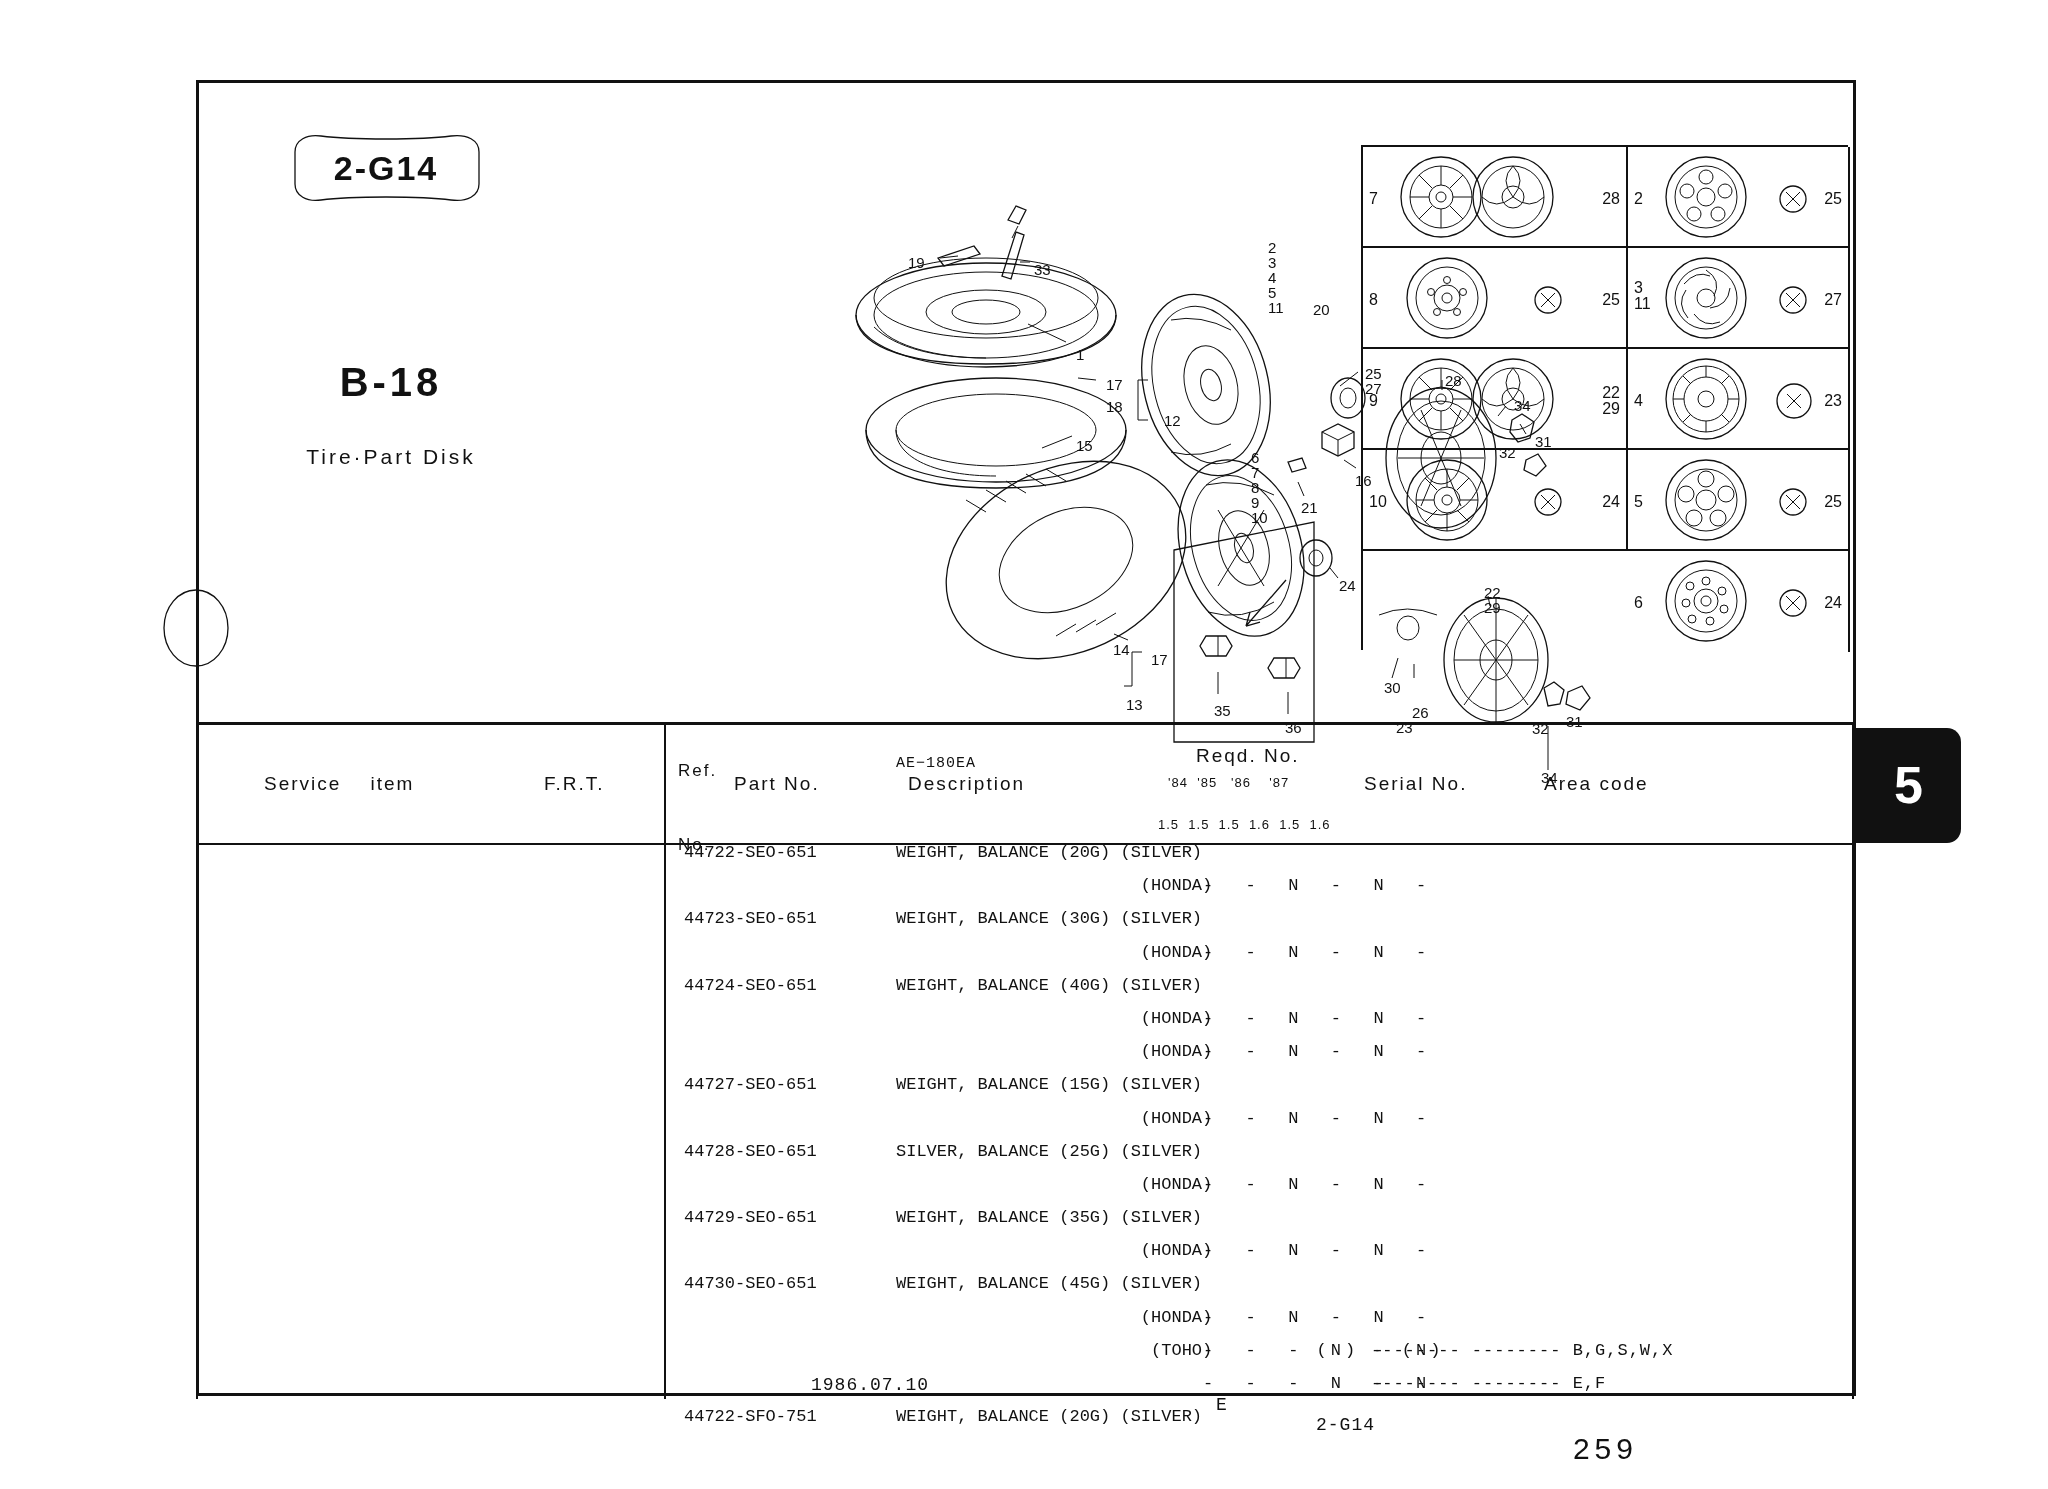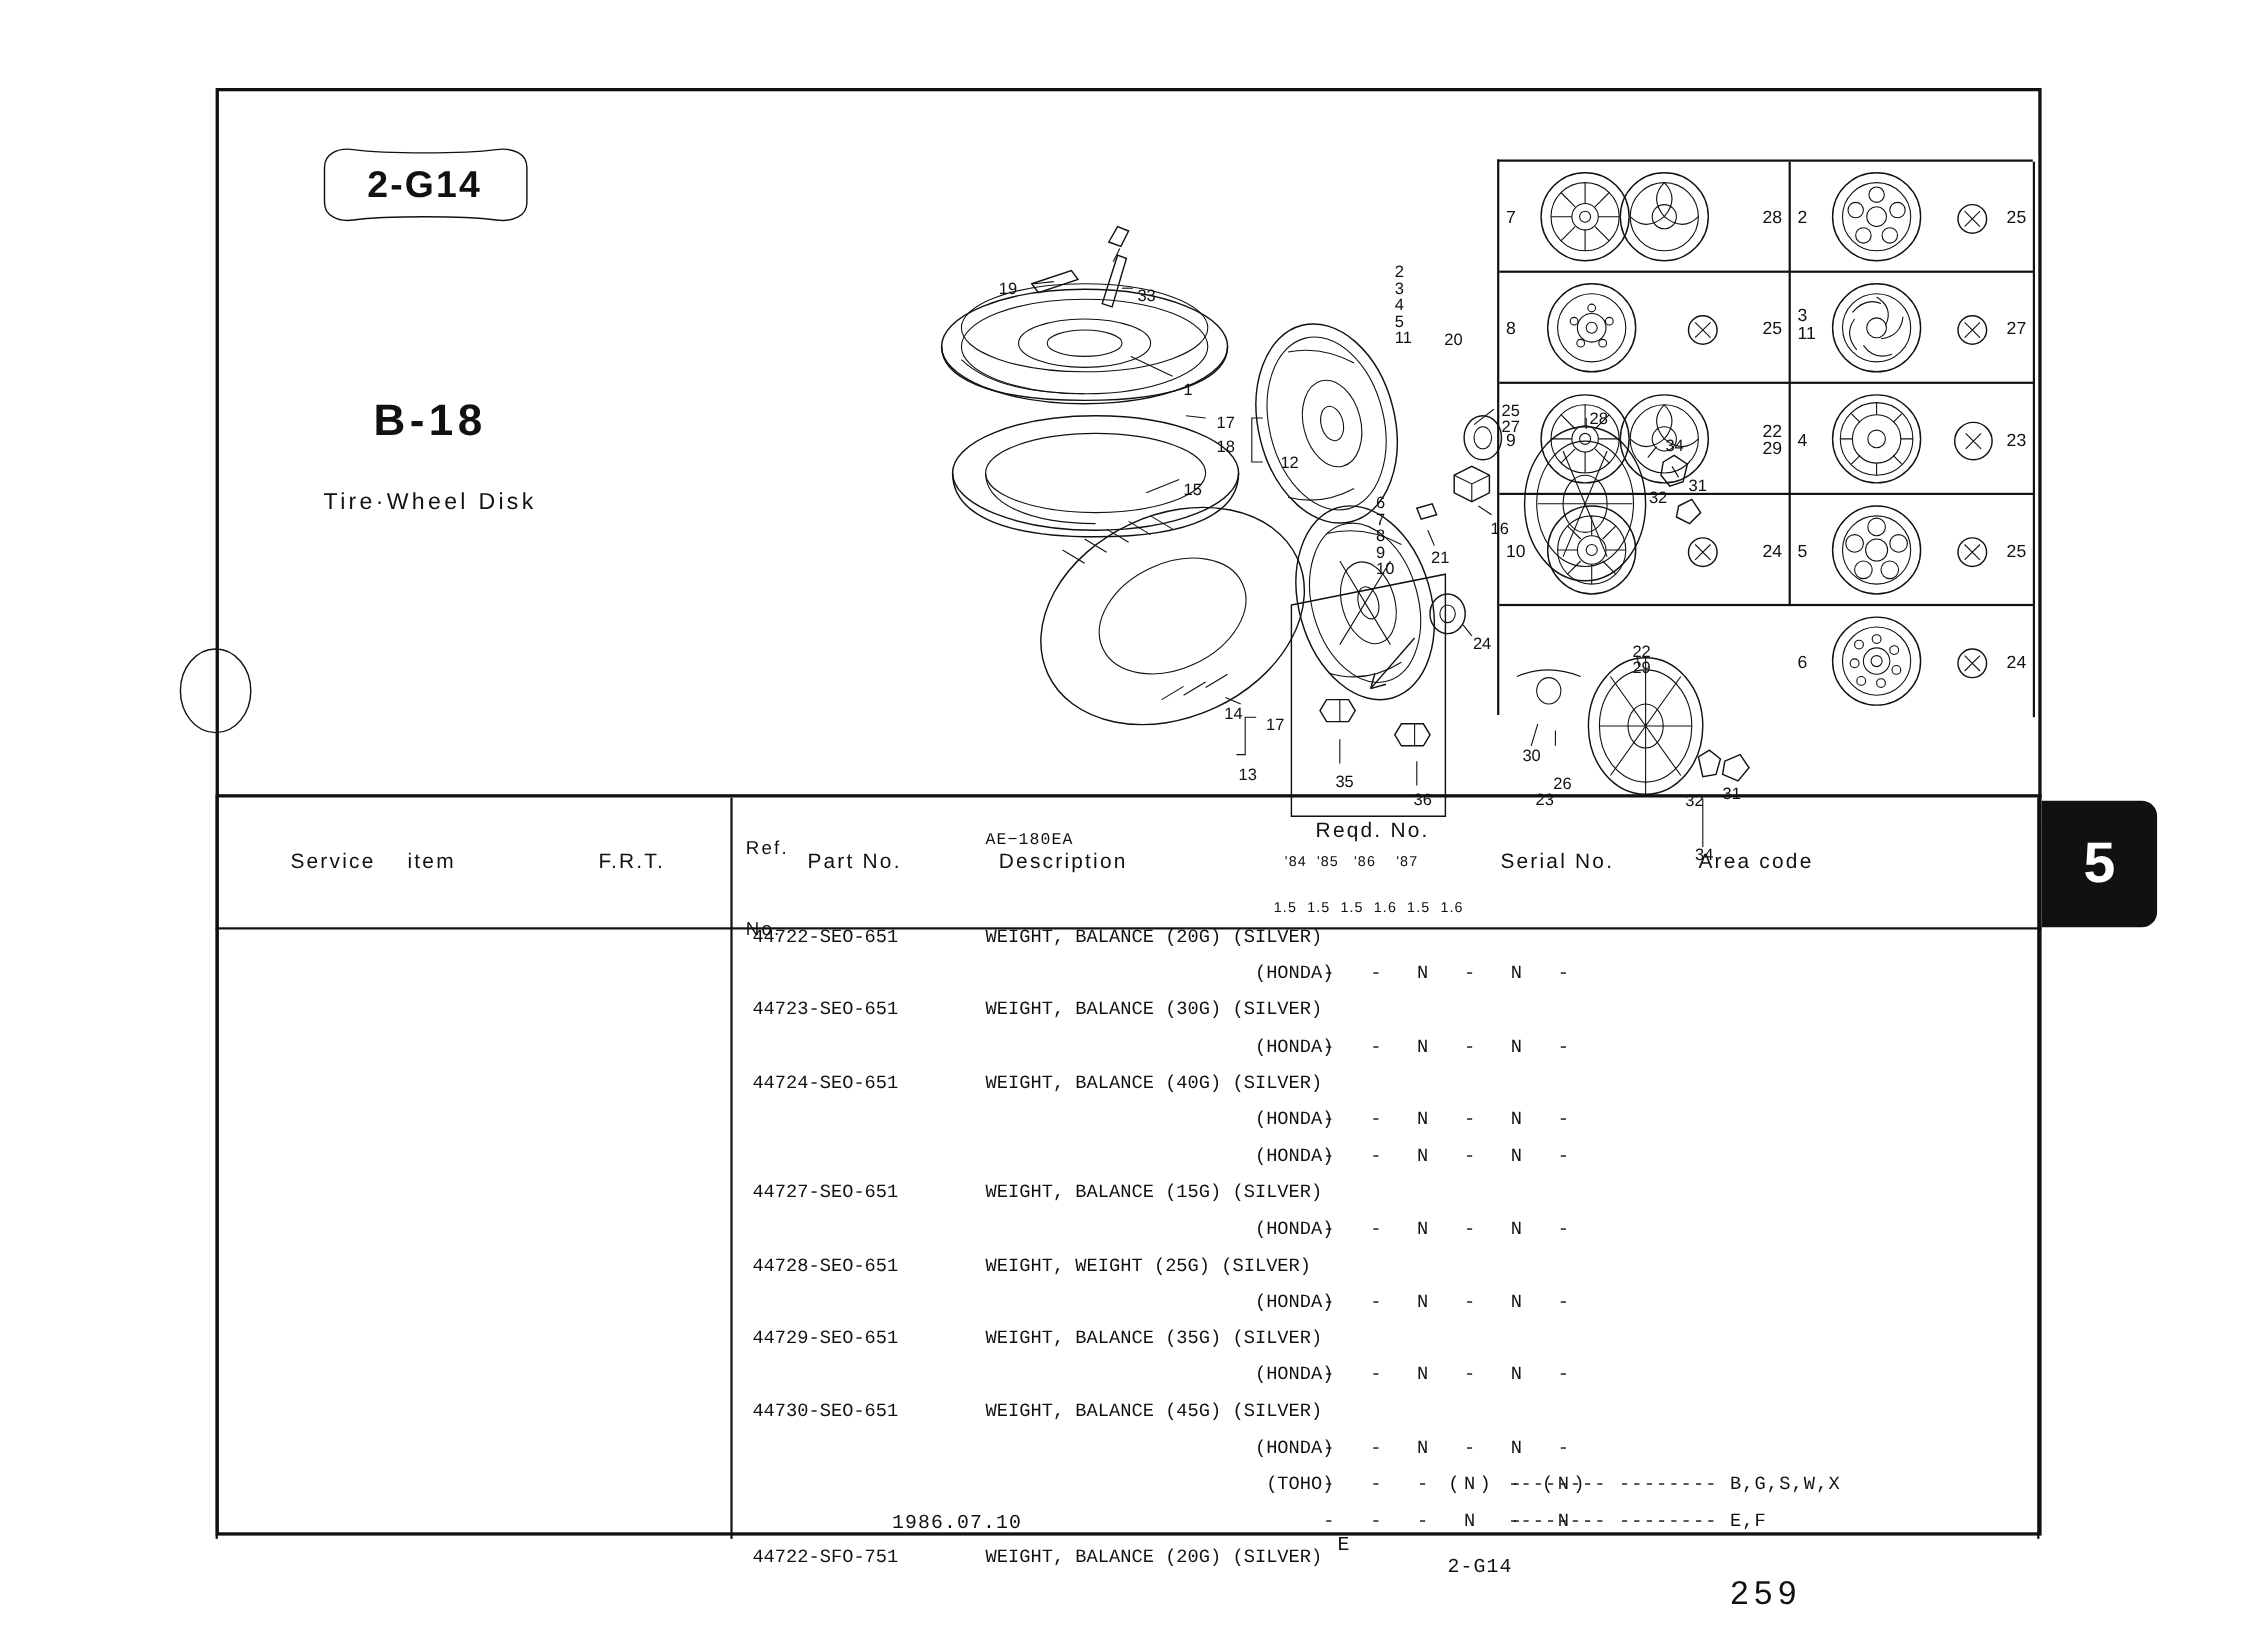--- a/index.html
+++ b/index.html
@@ -216,21 +216,21 @@
 
     <div class="badge-box">
       <svg width="210" height="76" viewBox="0 0 210 76">
         <path class="fillw" d="M14,22 C14,10 26,4 40,6 C70,10 140,10 170,6 C186,4 198,10 198,22
                                 L198,54 C198,66 186,72 170,70 C140,66 70,66 40,70 C26,72 14,66 14,54 Z"></path>
       </svg>
       <div class="badge-text">2-G14</div>
     </div>
 
     <div class="big-title">B-18</div>
-    <div class="sub-title">Tire·Wheel Disk</div>
+    <div class="sub-title">Tire·Part Disk</div>
     <div class="draw-code">AE−180EA</div>
 
     <svg width="1660" height="642" viewBox="0 0 1660 642" style="position:absolute;left:0;top:0;">
 
       <g>
         <ellipse class="ln" cx="790" cy="235" rx="130" ry="52"></ellipse>
         <ellipse class="ln2" cx="790" cy="235" rx="112" ry="43"></ellipse>
         <ellipse class="ln2" cx="790" cy="232" rx="60" ry="22"></ellipse>
         <ellipse class="ln2" cx="790" cy="232" rx="34" ry="12"></ellipse>
         <path class="ln" d="M660,235 C660,262 700,284 790,284 C880,284 920,262 920,235"></path>
@@ -617,21 +617,21 @@
     <div class="rows">
       <div class="row"><span class="c-part">44722-SEO-651</span><span class="c-desc">WEIGHT, BALANCE (20G) (SILVER)</span><span class="c-reqd"></span><span class="c-ser"></span></div>
       <div class="row"><span class="c-part"></span><span class="c-desc">                        (HONDA)</span><span class="c-reqd">-  -  N  -  N  -</span><span class="c-ser"></span></div>
       <div class="row"><span class="c-part">44723-SEO-651</span><span class="c-desc">WEIGHT, BALANCE (30G) (SILVER)</span><span class="c-reqd"></span><span class="c-ser"></span></div>
       <div class="row"><span class="c-part"></span><span class="c-desc">                        (HONDA)</span><span class="c-reqd">-  -  N  -  N  -</span><span class="c-ser"></span></div>
       <div class="row"><span class="c-part">44724-SEO-651</span><span class="c-desc">WEIGHT, BALANCE (40G) (SILVER)</span><span class="c-reqd"></span><span class="c-ser"></span></div>
       <div class="row"><span class="c-part"></span><span class="c-desc">                        (HONDA)</span><span class="c-reqd">-  -  N  -  N  -</span><span class="c-ser"></span></div>
       <div class="row"><span class="c-part"></span><span class="c-desc">                        (HONDA)</span><span class="c-reqd">-  -  N  -  N  -</span><span class="c-ser"></span></div>
       <div class="row"><span class="c-part">44727-SEO-651</span><span class="c-desc">WEIGHT, BALANCE (15G) (SILVER)</span><span class="c-reqd"></span><span class="c-ser"></span></div>
       <div class="row"><span class="c-part"></span><span class="c-desc">                        (HONDA)</span><span class="c-reqd">-  -  N  -  N  -</span><span class="c-ser"></span></div>
-      <div class="row"><span class="c-part">44728-SEO-651</span><span class="c-desc">WEIGHT, WEIGHT (25G) (SILVER)</span><span class="c-reqd"></span><span class="c-ser"></span></div>
+      <div class="row"><span class="c-part">44728-SEO-651</span><span class="c-desc">SILVER, BALANCE (25G) (SILVER)</span><span class="c-reqd"></span><span class="c-ser"></span></div>
       <div class="row"><span class="c-part"></span><span class="c-desc">                        (HONDA)</span><span class="c-reqd">-  -  N  -  N  -</span><span class="c-ser"></span></div>
       <div class="row"><span class="c-part">44729-SEO-651</span><span class="c-desc">WEIGHT, BALANCE (35G) (SILVER)</span><span class="c-reqd"></span><span class="c-ser"></span></div>
       <div class="row"><span class="c-part"></span><span class="c-desc">                        (HONDA)</span><span class="c-reqd">-  -  N  -  N  -</span><span class="c-ser"></span></div>
       <div class="row"><span class="c-part">44730-SEO-651</span><span class="c-desc">WEIGHT, BALANCE (45G) (SILVER)</span><span class="c-reqd"></span><span class="c-ser"></span></div>
       <div class="row"><span class="c-part"></span><span class="c-desc">                        (HONDA)</span><span class="c-reqd">-  -  N  -  N  -</span><span class="c-ser"></span></div>
       <div class="row"><span class="c-part"></span><span class="c-desc">                         (TOHO)</span><span class="c-reqd">-  -  - (N) - (N)</span><span class="c-ser">-------- -------- B,G,S,W,X</span></div>
       <div class="row"><span class="c-part"></span><span class="c-desc"></span><span class="c-reqd">-  -  -  N  -  N</span><span class="c-ser">-------- -------- E,F</span></div>
       <div class="row"><span class="c-part">44722-SFO-751</span><span class="c-desc">WEIGHT, BALANCE (20G) (SILVER)</span><span class="c-reqd"></span><span class="c-ser"></span></div>
 
     </div>

